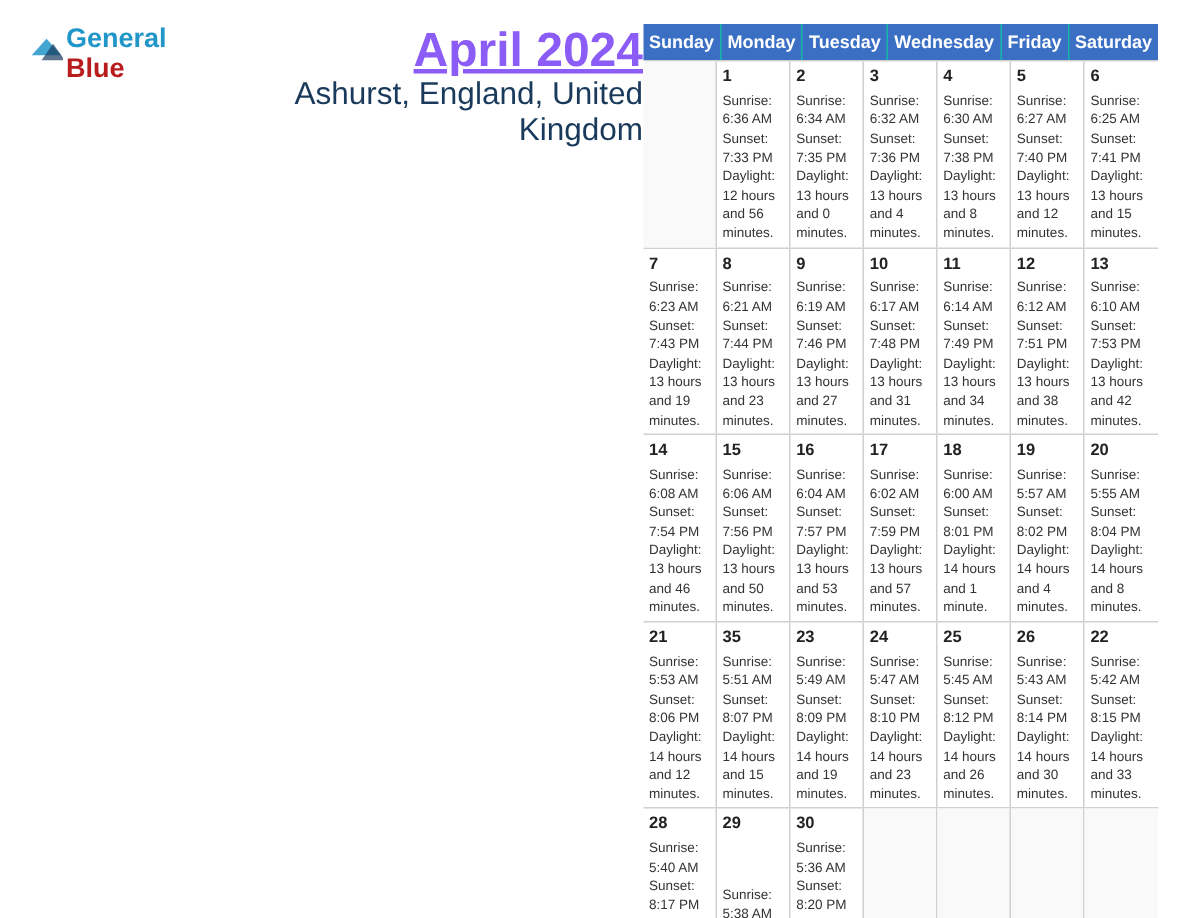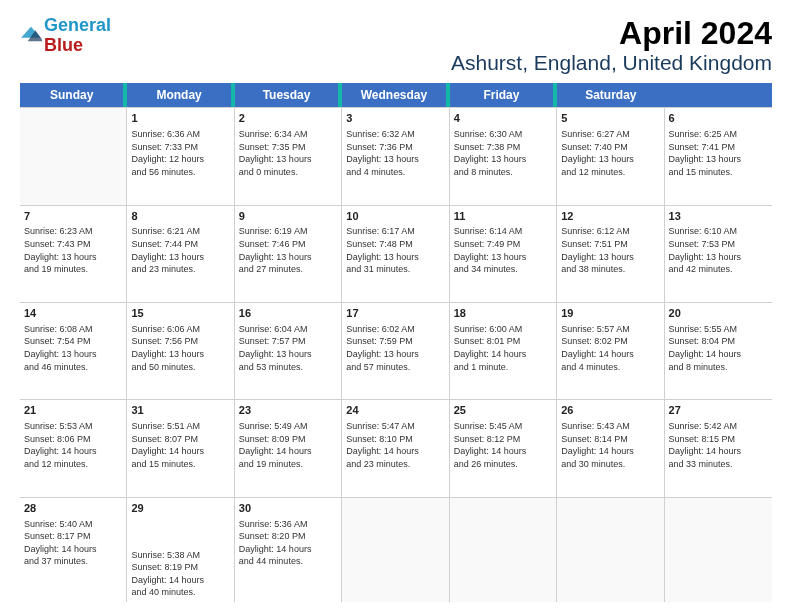--- a/index.html
+++ b/index.html
@@ -8,21 +8,21 @@
       background: #fff;
       width: 792px;
       height: 612px;
       overflow: hidden;
     }
     .page {
       width: 792px;
       height: 612px;
       padding: 16px 20px 10px 20px;
       display: flex;
-      flex-direction: column;
+      flex-direction: row;
     }
     .header {
       display: flex;
       justify-content: space-between;
       align-items: flex-start;
       margin-bottom: 8px;
     }
     .logo {
       display: flex;
       align-items: center;
@@ -40,22 +40,23 @@
     .logo-icon {
       width: 22px;
       height: 22px;
     }
     .title-block {
       text-align: right;
     }
     .month-title {
       font-size: 32px;
       font-weight: bold;
-      color: #000000;
+      color: #8b5cf6;
       line-height: 1.1;
+      text-decoration: underline;
     }
     .location {
       font-size: 21px;
       color: #1a3a5c;
     }
     .calendar {
       flex: 1;
       display: flex;
       flex-direction: column;
     }
@@ -63,21 +64,21 @@
       display: grid;
       grid-template-columns: repeat(7, 1fr);
       background: #3a6fc4;
     }
     .cal-header-cell {
       color: #fff;
       font-size: 12px;
       font-weight: bold;
       padding: 5px 4px;
       text-align: center;
-      border-right: 4px solid #14b8a6;
+      border-right: 1px solid #14b8a6;
     }
     .cal-header-cell:last-child { border-right: none; }
     .cal-body {
       flex: 1;
       display: flex;
       flex-direction: column;
     }
     .cal-row {
       display: grid;
       grid-template-columns: repeat(7, 1fr);
@@ -291,21 +292,21 @@
         </div>
         <div class="cal-row">
           <div class="cal-cell">
             <span class="day-num">21</span>
             <div class="cal-cell-content" style="white-space: pre-line;">Sunrise: 5:53 AM
 Sunset: 8:06 PM
 Daylight: 14 hours
 and 12 minutes.</div>
           </div>
           <div class="cal-cell">
-            <span class="day-num">31</span>
+            <span class="day-num">35</span>
             <div class="cal-cell-content" style="white-space: pre-line;">Sunrise: 5:51 AM
 Sunset: 8:07 PM
 Daylight: 14 hours
 and 15 minutes.</div>
           </div>
           <div class="cal-cell">
             <span class="day-num">23</span>
             <div class="cal-cell-content" style="white-space: pre-line;">Sunrise: 5:49 AM
 Sunset: 8:09 PM
 Daylight: 14 hours
@@ -326,21 +327,21 @@
 and 26 minutes.</div>
           </div>
           <div class="cal-cell">
             <span class="day-num">26</span>
             <div class="cal-cell-content" style="white-space: pre-line;">Sunrise: 5:43 AM
 Sunset: 8:14 PM
 Daylight: 14 hours
 and 30 minutes.</div>
           </div>
           <div class="cal-cell">
-            <span class="day-num">27</span>
+            <span class="day-num">22</span>
             <div class="cal-cell-content" style="white-space: pre-line;">Sunrise: 5:42 AM
 Sunset: 8:15 PM
 Daylight: 14 hours
 and 33 minutes.</div>
           </div>
         </div>
         <div class="cal-row">
           <div class="cal-cell">
             <span class="day-num">28</span>
             <div class="cal-cell-content" style="white-space: pre-line;">Sunrise: 5:40 AM

